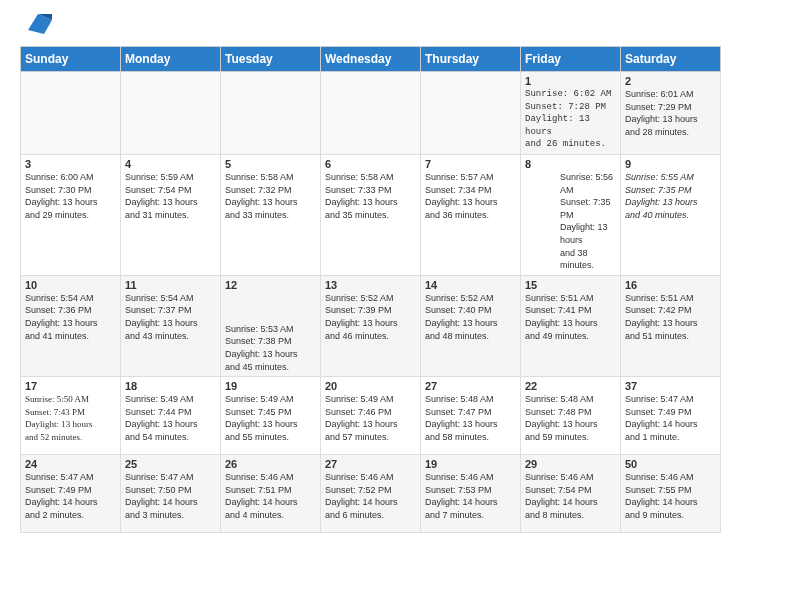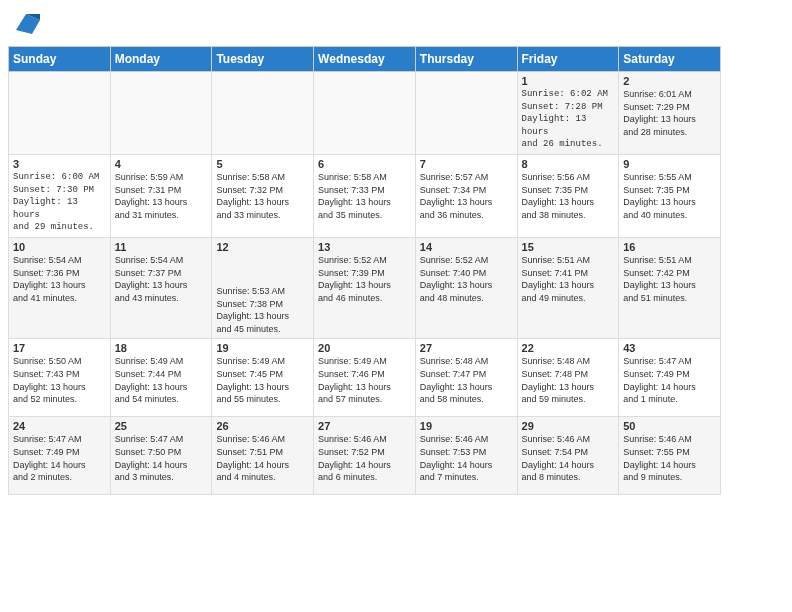--- a/index.html
+++ b/index.html
@@ -6,21 +6,21 @@
     body {
       width: 792px;
       height: 612px;
       font-family: Arial, sans-serif;
       background: #fff;
       overflow: hidden;
     }
     .page {
       width: 741px;
       height: 612px;
-      padding: 16px 20px 12px 8px;
+      padding: 16px 20px 12px 20px;
     }
     .header {
       display: flex;
       align-items: flex-start;
       justify-content: space-between;
       margin-bottom: 8px;
     }
     .logo {
       display: flex;
       align-items: center;
@@ -155,29 +155,29 @@
             <span class="day-num">2</span>
             <div class="day-info" style="white-space: pre-line;">Sunrise: 6:01 AM
 Sunset: 7:29 PM
 Daylight: 13 hours
 and 28 minutes.</div>
           </td>
         </tr>
         <tr>
           <td>
             <span class="day-num">3</span>
-            <div class="day-info" style="white-space: pre-line; font-family: Liberation Mono, monospace;">Sunrise: 6:00 AM
+            <div class="day-info" style="white-space: pre-line;">Sunrise: 6:00 AM
 Sunset: 7:30 PM
 Daylight: 13 hours
 and 29 minutes.</div>
           </td>
           <td>
             <span class="day-num">4</span>
             <div class="day-info" style="white-space: pre-line;">Sunrise: 5:59 AM
-Sunset: 7:31 PM
+Sunset: 7:54 PM
 Daylight: 13 hours
 and 31 minutes.</div>
           </td>
           <td>
             <span class="day-num">5</span>
             <div class="day-info" style="white-space: pre-line;">Sunrise: 5:58 AM
 Sunset: 7:32 PM
 Daylight: 13 hours
 and 33 minutes.</div>
           </td>
@@ -190,28 +190,28 @@
           </td>
           <td>
             <span class="day-num">7</span>
             <div class="day-info" style="white-space: pre-line;">Sunrise: 5:57 AM
 Sunset: 7:34 PM
 Daylight: 13 hours
 and 36 minutes.</div>
           </td>
           <td>
             <span class="day-num">8</span>
-            <div class="day-info" style="white-space: pre-line;">Sunrise: 5:56 AM
+            <div class="day-info" style="white-space: pre-line; margin-left: 35px;">Sunrise: 5:56 AM
 Sunset: 7:35 PM
 Daylight: 13 hours
 and 38 minutes.</div>
           </td>
           <td>
             <span class="day-num">9</span>
-            <div class="day-info" style="white-space: pre-line;">Sunrise: 5:55 AM
+            <div class="day-info" style="white-space: pre-line; font-style: italic;">Sunrise: 5:55 AM
 Sunset: 7:35 PM
 Daylight: 13 hours
 and 40 minutes.</div>
           </td>
         </tr>
         <tr>
           <td>
             <span class="day-num">10</span>
             <div class="day-info" style="white-space: pre-line;">Sunrise: 5:54 AM
 Sunset: 7:36 PM
@@ -257,21 +257,21 @@
             <span class="day-num">16</span>
             <div class="day-info" style="white-space: pre-line;">Sunrise: 5:51 AM
 Sunset: 7:42 PM
 Daylight: 13 hours
 and 51 minutes.</div>
           </td>
         </tr>
         <tr>
           <td>
             <span class="day-num">17</span>
-            <div class="day-info" style="white-space: pre-line;">Sunrise: 5:50 AM
+            <div class="day-info" style="white-space: pre-line; font-family: Liberation Serif, serif;">Sunrise: 5:50 AM
 Sunset: 7:43 PM
 Daylight: 13 hours
 and 52 minutes.</div>
           </td>
           <td>
             <span class="day-num">18</span>
             <div class="day-info" style="white-space: pre-line;">Sunrise: 5:49 AM
 Sunset: 7:44 PM
 Daylight: 13 hours
 and 54 minutes.</div>
@@ -298,21 +298,21 @@
 and 58 minutes.</div>
           </td>
           <td>
             <span class="day-num">22</span>
             <div class="day-info" style="white-space: pre-line;">Sunrise: 5:48 AM
 Sunset: 7:48 PM
 Daylight: 13 hours
 and 59 minutes.</div>
           </td>
           <td>
-            <span class="day-num">43</span>
+            <span class="day-num">37</span>
             <div class="day-info" style="white-space: pre-line;">Sunrise: 5:47 AM
 Sunset: 7:49 PM
 Daylight: 14 hours
 and 1 minute.</div>
           </td>
         </tr>
         <tr>
           <td>
             <span class="day-num">24</span>
             <div class="day-info" style="white-space: pre-line;">Sunrise: 5:47 AM

